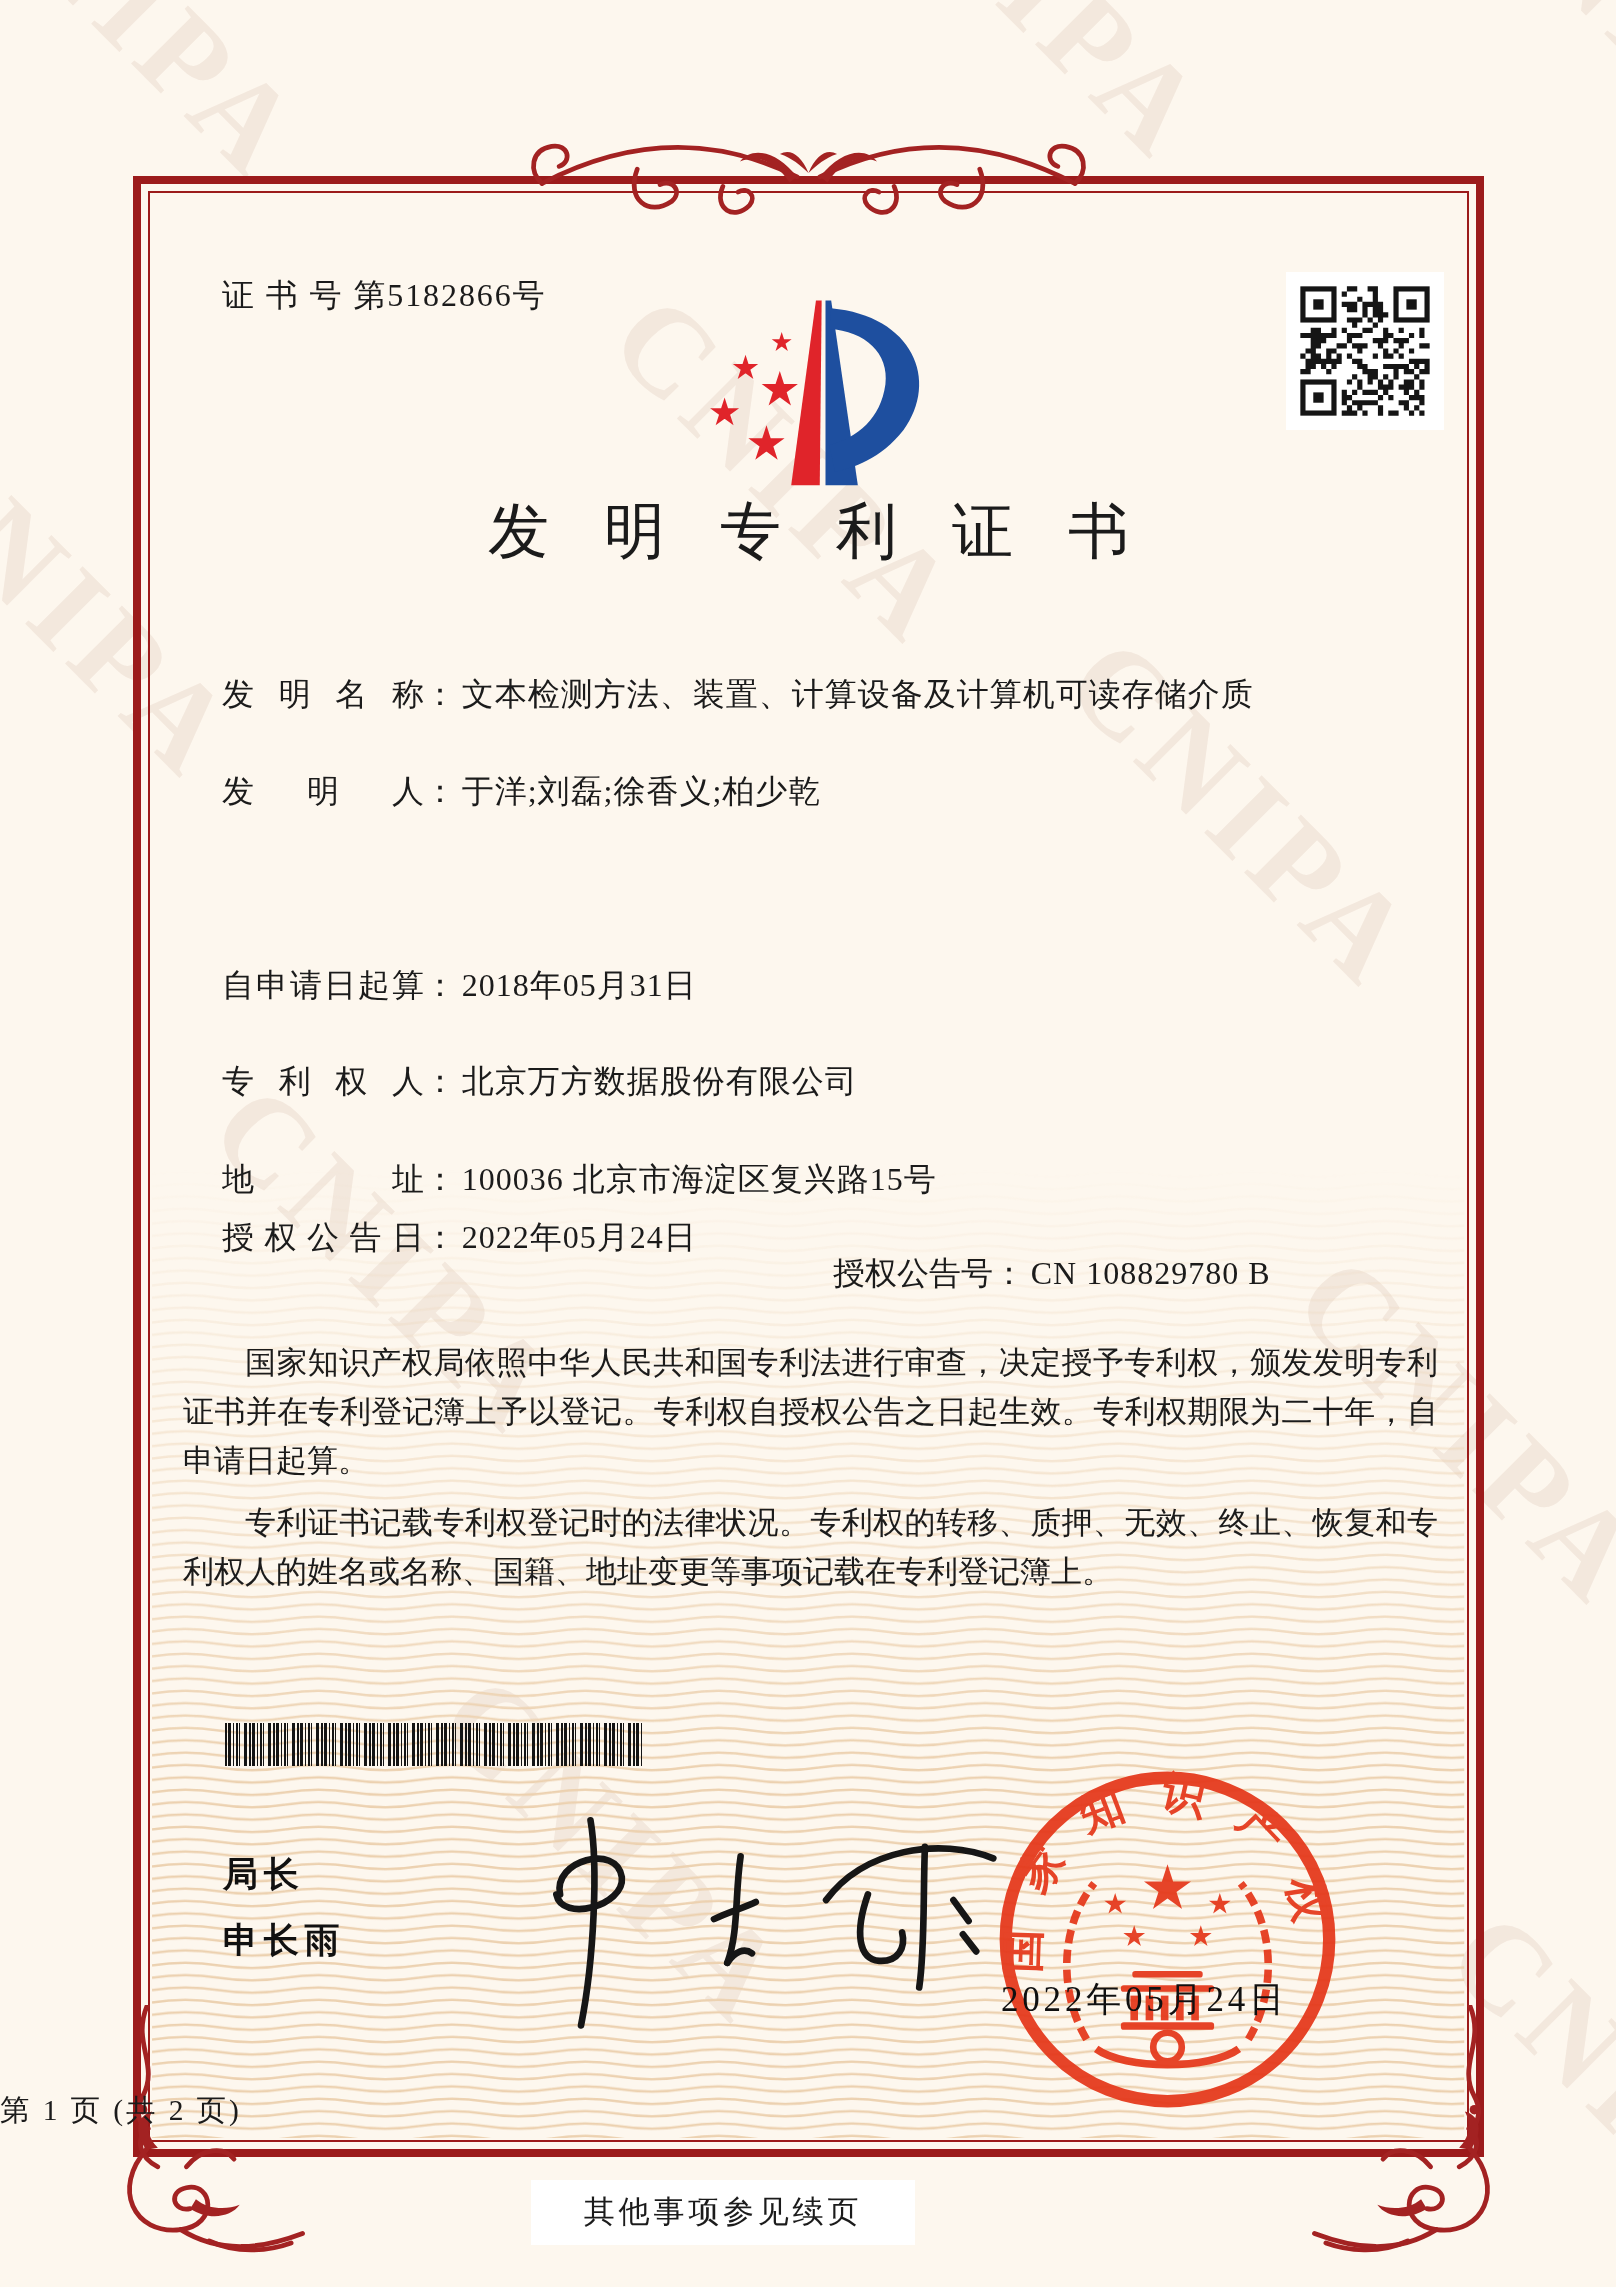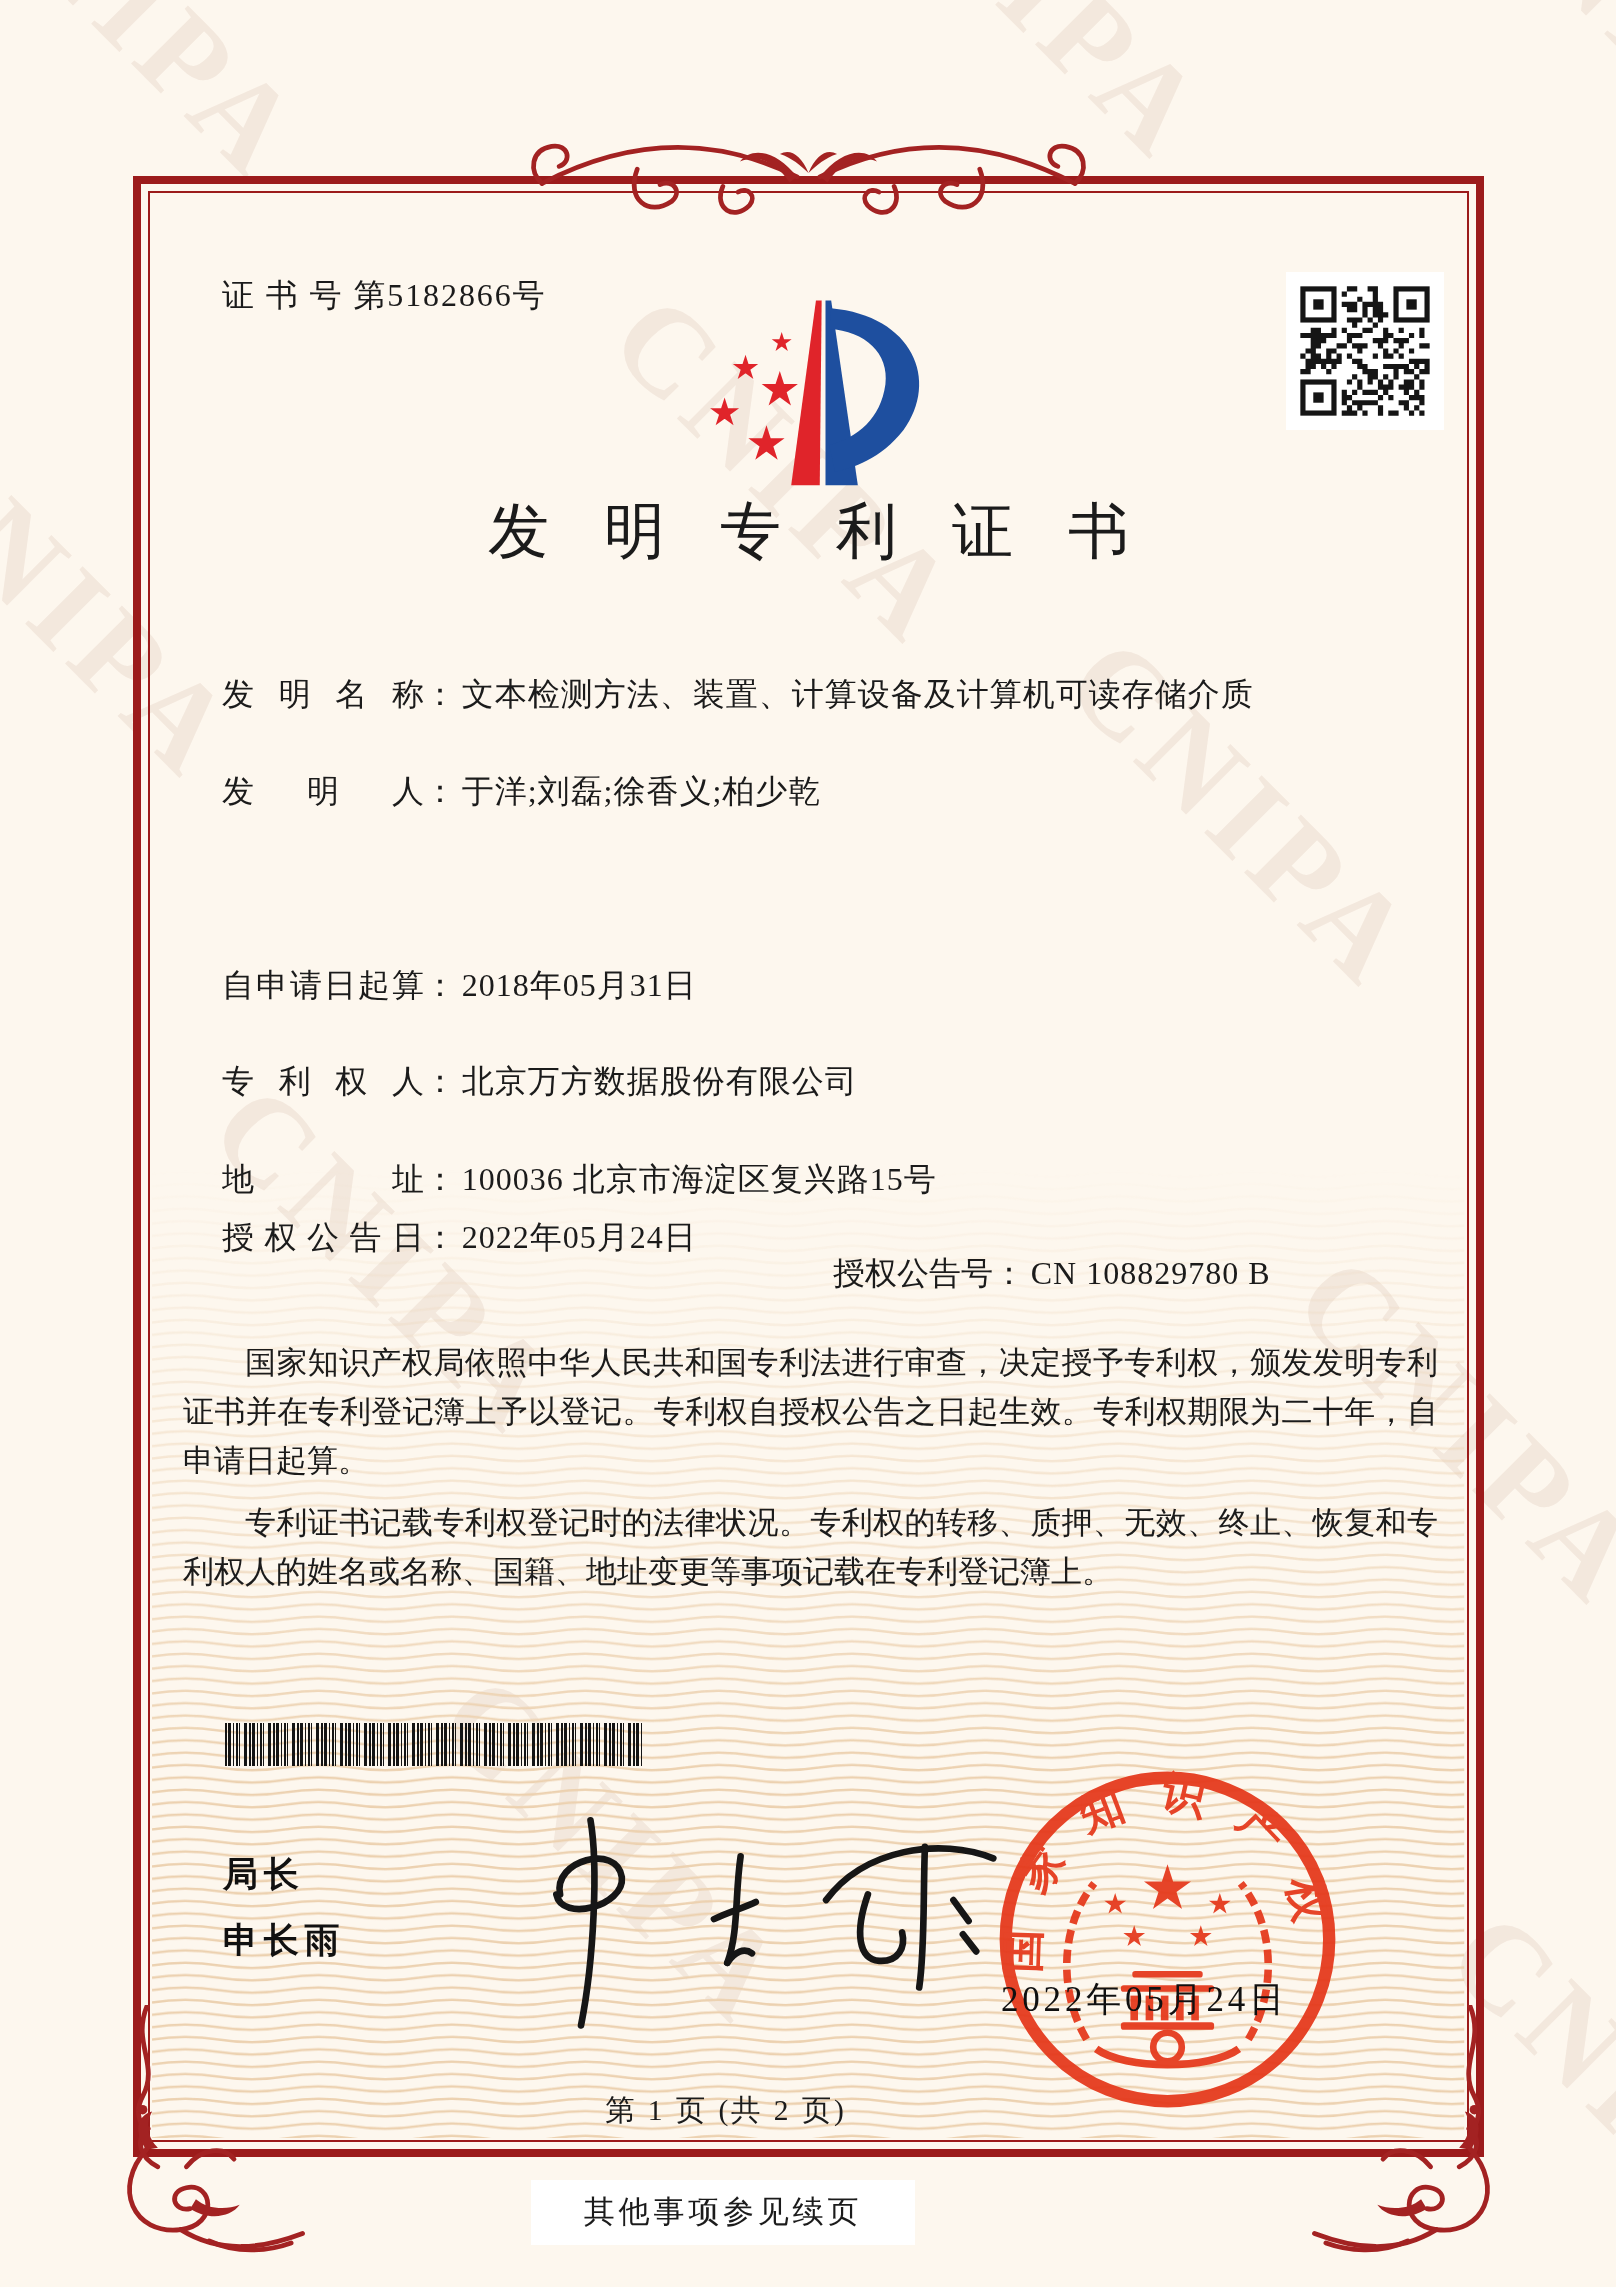--- a/index.html
+++ b/index.html
@@ -39,21 +39,21 @@
   .barcode{position:absolute;left:225px;top:1723px;width:418px;height:43px;
     background:repeating-linear-gradient(90deg,#141414 0 1.9px,transparent 1.9px 2.9px,#141414 2.9px 5.7px,
       transparent 5.7px 7.6px,#141414 7.6px 8.6px,transparent 8.6px 11.4px,#141414 11.4px 13.3px,transparent 13.3px 14.3px,
       #141414 14.3px 15px,transparent 15px 19px,#141414 19px 22px,transparent 22px 24px);}
   .sig-label{position:absolute;left:223px;font-size:35px;font-weight:600;
              font-family:"Liberation Sans",sans-serif;letter-spacing:5.7px;color:#111;}
   .signature{position:absolute;left:495px;top:1807px;z-index:5;}
   .seal{position:absolute;left:982px;top:1754px;z-index:6;opacity:.93;}
   .seal-date{position:absolute;left:1001px;top:1976px;z-index:7;font-size:35px;letter-spacing:3.8px;
              color:#101010;white-space:nowrap;}
-  .page-num{position:absolute;left:0;width:1452px;top:2091px;text-align:center;font-size:29.5px;
+  .page-num{position:absolute;left:0;width:1452px;top:2091px;text-align:left;font-size:29.5px;
             letter-spacing:2.9px;z-index:5;}
   .note{position:absolute;left:0;width:1446px;top:2180px;text-align:center;z-index:5;}
   .note span{display:inline-block;background:#ffffff;padding:11.4px 53px;font-size:31px;letter-spacing:3.8px;}
 </style>
 </head>
 <body>
 
 <div class="page">
 
   <div class="wm-layer">

